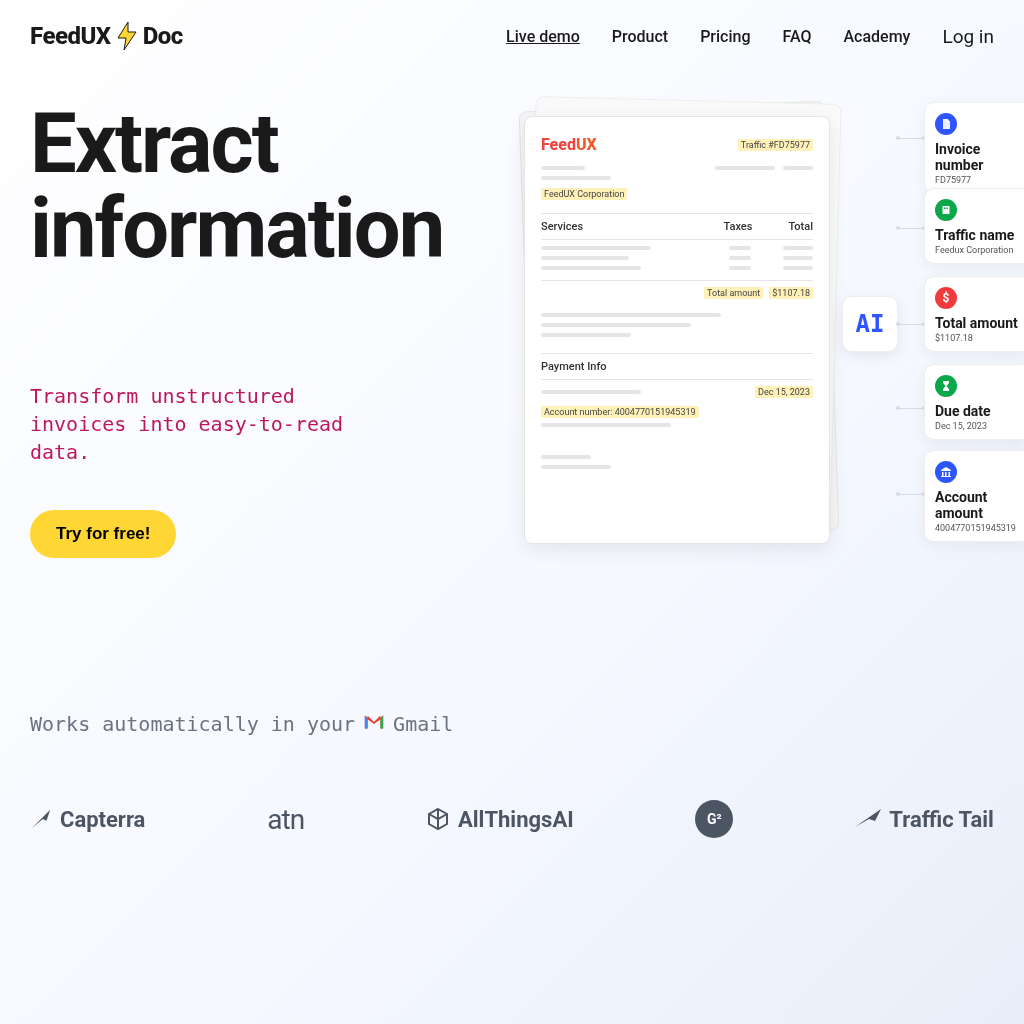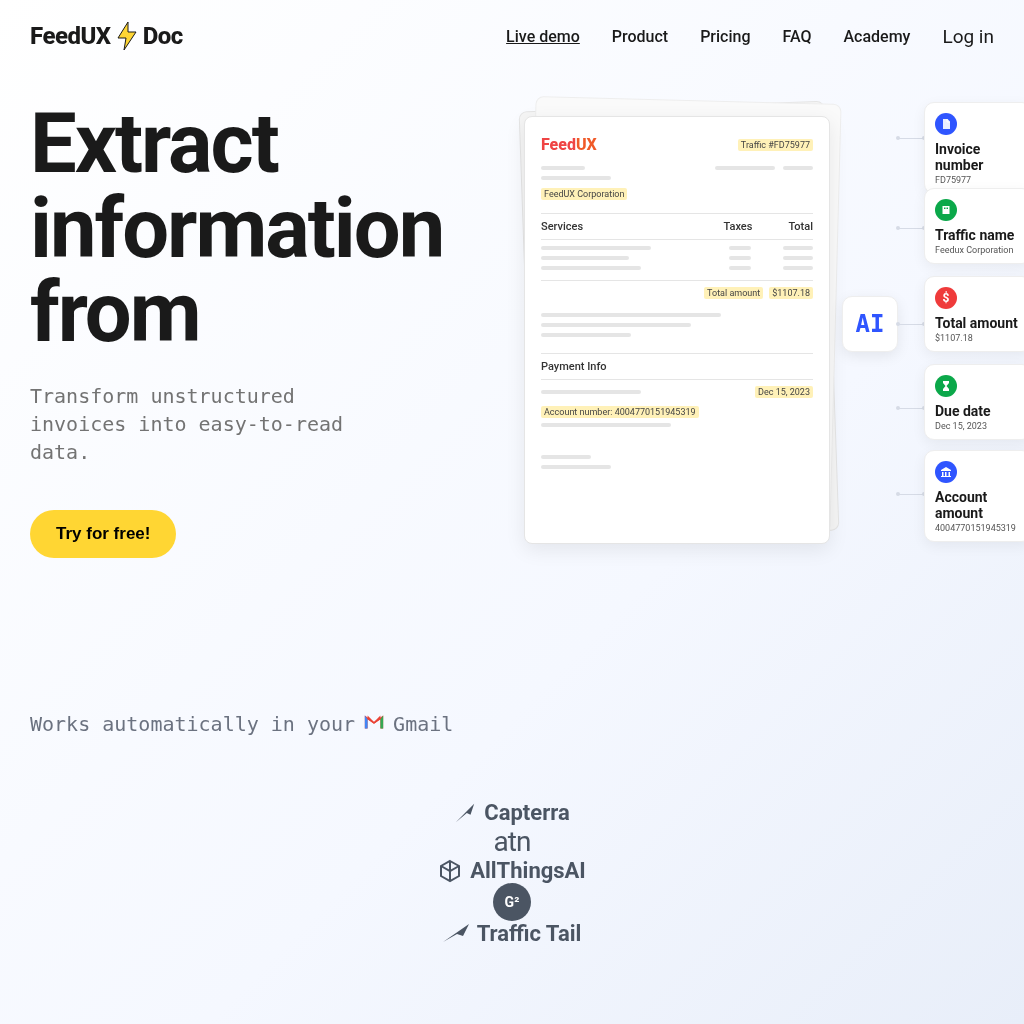--- a/index.html
+++ b/index.html
@@ -17,21 +17,21 @@
   nav a { color:#1a1a1a; text-decoration:none; cursor:pointer; }
   .demo { text-decoration:underline; }
   .actions { display:flex; align-items:center; gap:22px; margin-left:32px; }
   .login { font-size:19px; cursor:pointer; }
   .btn { background:#ffd633; border:none; border-radius:999px; padding:14px 26px; font-size:17px; font-weight:600; cursor:pointer; }
   .btn.small { padding:14px 26px; font-size:17px; }
   
   .hero { display:flex; padding:30px 30px 0 30px; gap:20px; }
   .hero-left { flex:0 0 440px; }
   h1 { font-size:83px; line-height:1.02; font-weight:700; letter-spacing:-2px; }
-  .sub { font-size:20px; color:#737373; margin-top:26px; line-height:1.4; font-family:ui-monospace,Menlo,Consolas,monospace; max-width:360px; }
+  .sub { font-size:20px; color:#be185d; margin-top:26px; line-height:1.4; font-family:ui-monospace,Menlo,Consolas,monospace; max-width:360px; }
   .try { margin-top:44px; }
   
   .illus { position:relative; flex:1; height:520px; }
   .doc-shadow { position:absolute; left:36px; top:4px; width:306px; height:430px; background:#f5f5f5; border:1px solid #e5e5e5; border-radius:8px; transform:rotate(-2deg); }
   .doc-shadow2 { position:absolute; left:40px; top:-2px; width:306px; height:430px; background:#fafafa; border:1px solid #eee; border-radius:8px; transform:rotate(1.5deg); }
   .doc { position:absolute; left:34px; top:14px; width:306px; height:428px; background:#fff; border:1px solid #e5e5e5; border-radius:8px; padding:18px 16px; box-shadow:0 6px 20px rgba(0,0,0,.08); font-size:10px; color:#444; }
   .doc-row { display:flex; justify-content:space-between; align-items:center; }
   .feed { font-weight:800; font-size:16px; }
   .feed .f1 { color:#ef4444; }
   .feed .f2 { color:#f05a28; }
@@ -48,21 +48,21 @@
   .c2 { top:174px;}.c2 .ic{background:#ef3b3b;}
   .c3 { top:262px;}.c3 .ic{background:#0ba84a;}
   .c4 { top:348px;}.c4 .ic{background:#2f55ff;}
   .wire { position:absolute; left:408px; width:26px; height:1px; border-top:1.5px solid #d6dbe6; }
   .wire::before, .wire::after { content:""; position:absolute; width:4px; height:4px; background:#d6dbe6; border-radius:50%; top:-3px; }
   .wire::before { left:-2px; } .wire::after { right:-2px; }
   
   .gmail { display:flex; align-items:center; gap:8px; font-size:20px; color:#6b7280; padding:0 30px; margin-top:90px; font-family:ui-monospace,Menlo,Consolas,monospace; }
   .gmail svg { flex:0 0 auto; }
   
-  .logos { display:flex; align-items:center; justify-content:space-between; padding:0 30px; margin-top:64px; color:#4b5563;flex-direction:column; }
+  .logos { display:flex; align-items:center; justify-content:space-between; padding:0 30px; margin-top:64px; color:#4b5563; }
   .plogo { display:flex; align-items:center; gap:8px; font-weight:700; font-size:22px; }
   .atn { font-weight:400; font-size:28px; letter-spacing:-1px; }
   .g2 { width:38px; height:38px; border-radius:50%; background:#4b5563; color:#fff; display:flex; align-items:center; justify-content:center; font-size:14px; font-weight:700; }
 </style>
 </head>
 <body>
 
 <header>
   <div class="logo">
     <span>FeedUX</span>
@@ -83,21 +83,21 @@
   <div class="actions">
     <a class="login">Log in</a>
   </div>
 </header>
 
 <section class="hero">
   <div class="hero-left">
     <h1>
       <span>Extract</span><br>
       <span>information</span><br>
-      <span>from</span><br>
+      <br>
     </h1>
     <p class="sub">Transform unstructured invoices into easy-to-read data.</p>
     <div class="try">
       <button class="btn small">Try for free!</button>
     </div>
   </div>
 
   <div class="illus">
     <div class="doc-shadow"></div>
     <div class="doc-shadow2"></div>

